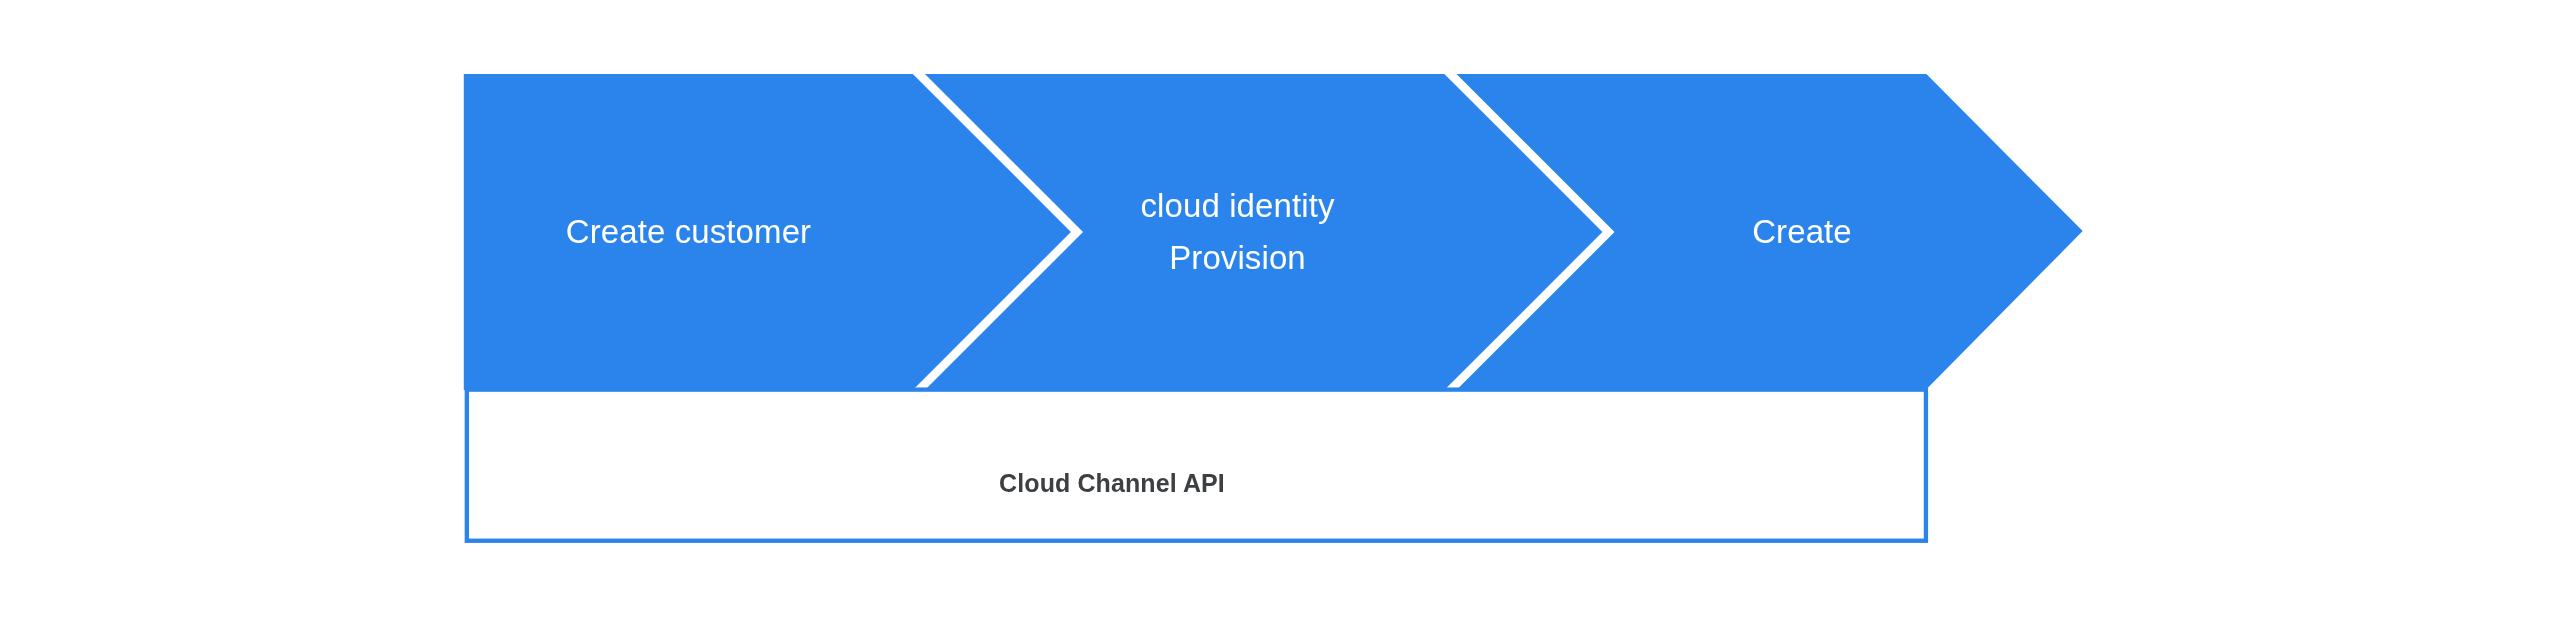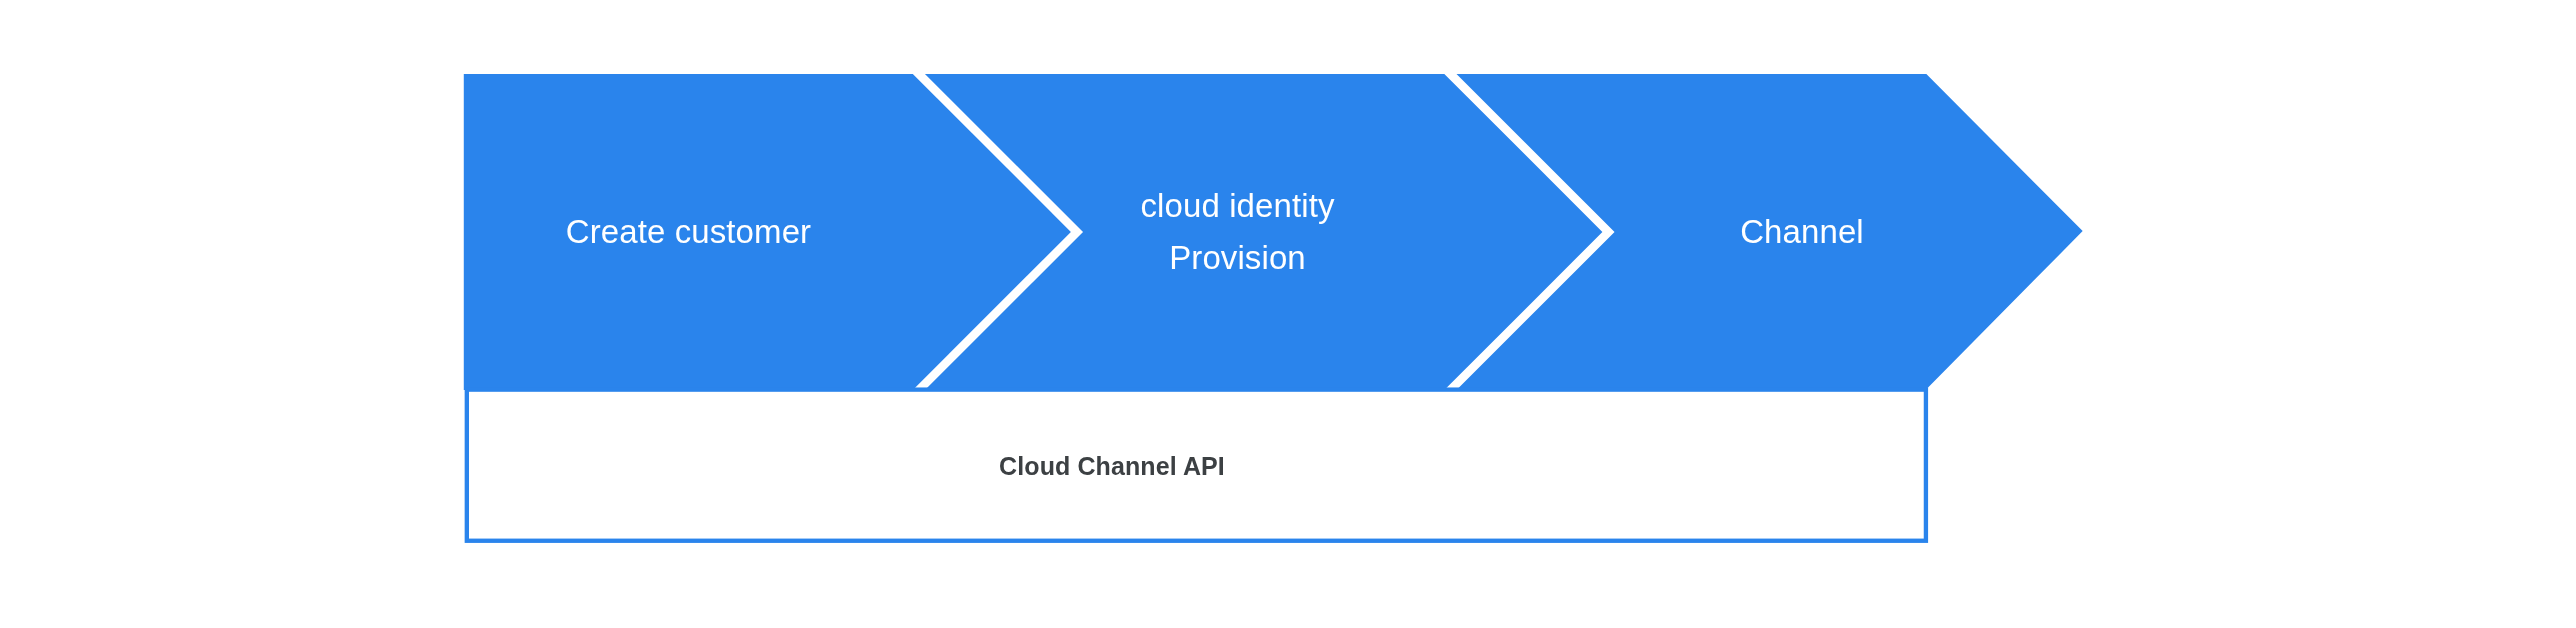--- a/index.html
+++ b/index.html
@@ -81,19 +81,19 @@
   <div class="step-label" style="left:464px; top:74px; width:449px; height:316px;">
     <span class="line">Create customer</span>
   </div>
 
   <div class="step-label" style="left:990px; top:74px; width:495px; height:316px;">
     <span class="line">cloud identity</span>
     <span class="line">Provision</span>
   </div>
 
   <div class="step-label" style="left:1563px; top:74px; width:478px; height:316px;">
-    <span class="line">Channel</span>
+    <span class="line">Create</span>
   </div>
 
-  <div id="api-bar-label" style="left:465px; top:389px; width:1294px; height:155px;">Cloud Channel API</div>
+  <div id="api-bar-label" style="left:465px; top:406px; width:1294px; height:155px;">Cloud Channel API</div>
 
 </div>
 
 
 </body></html>

